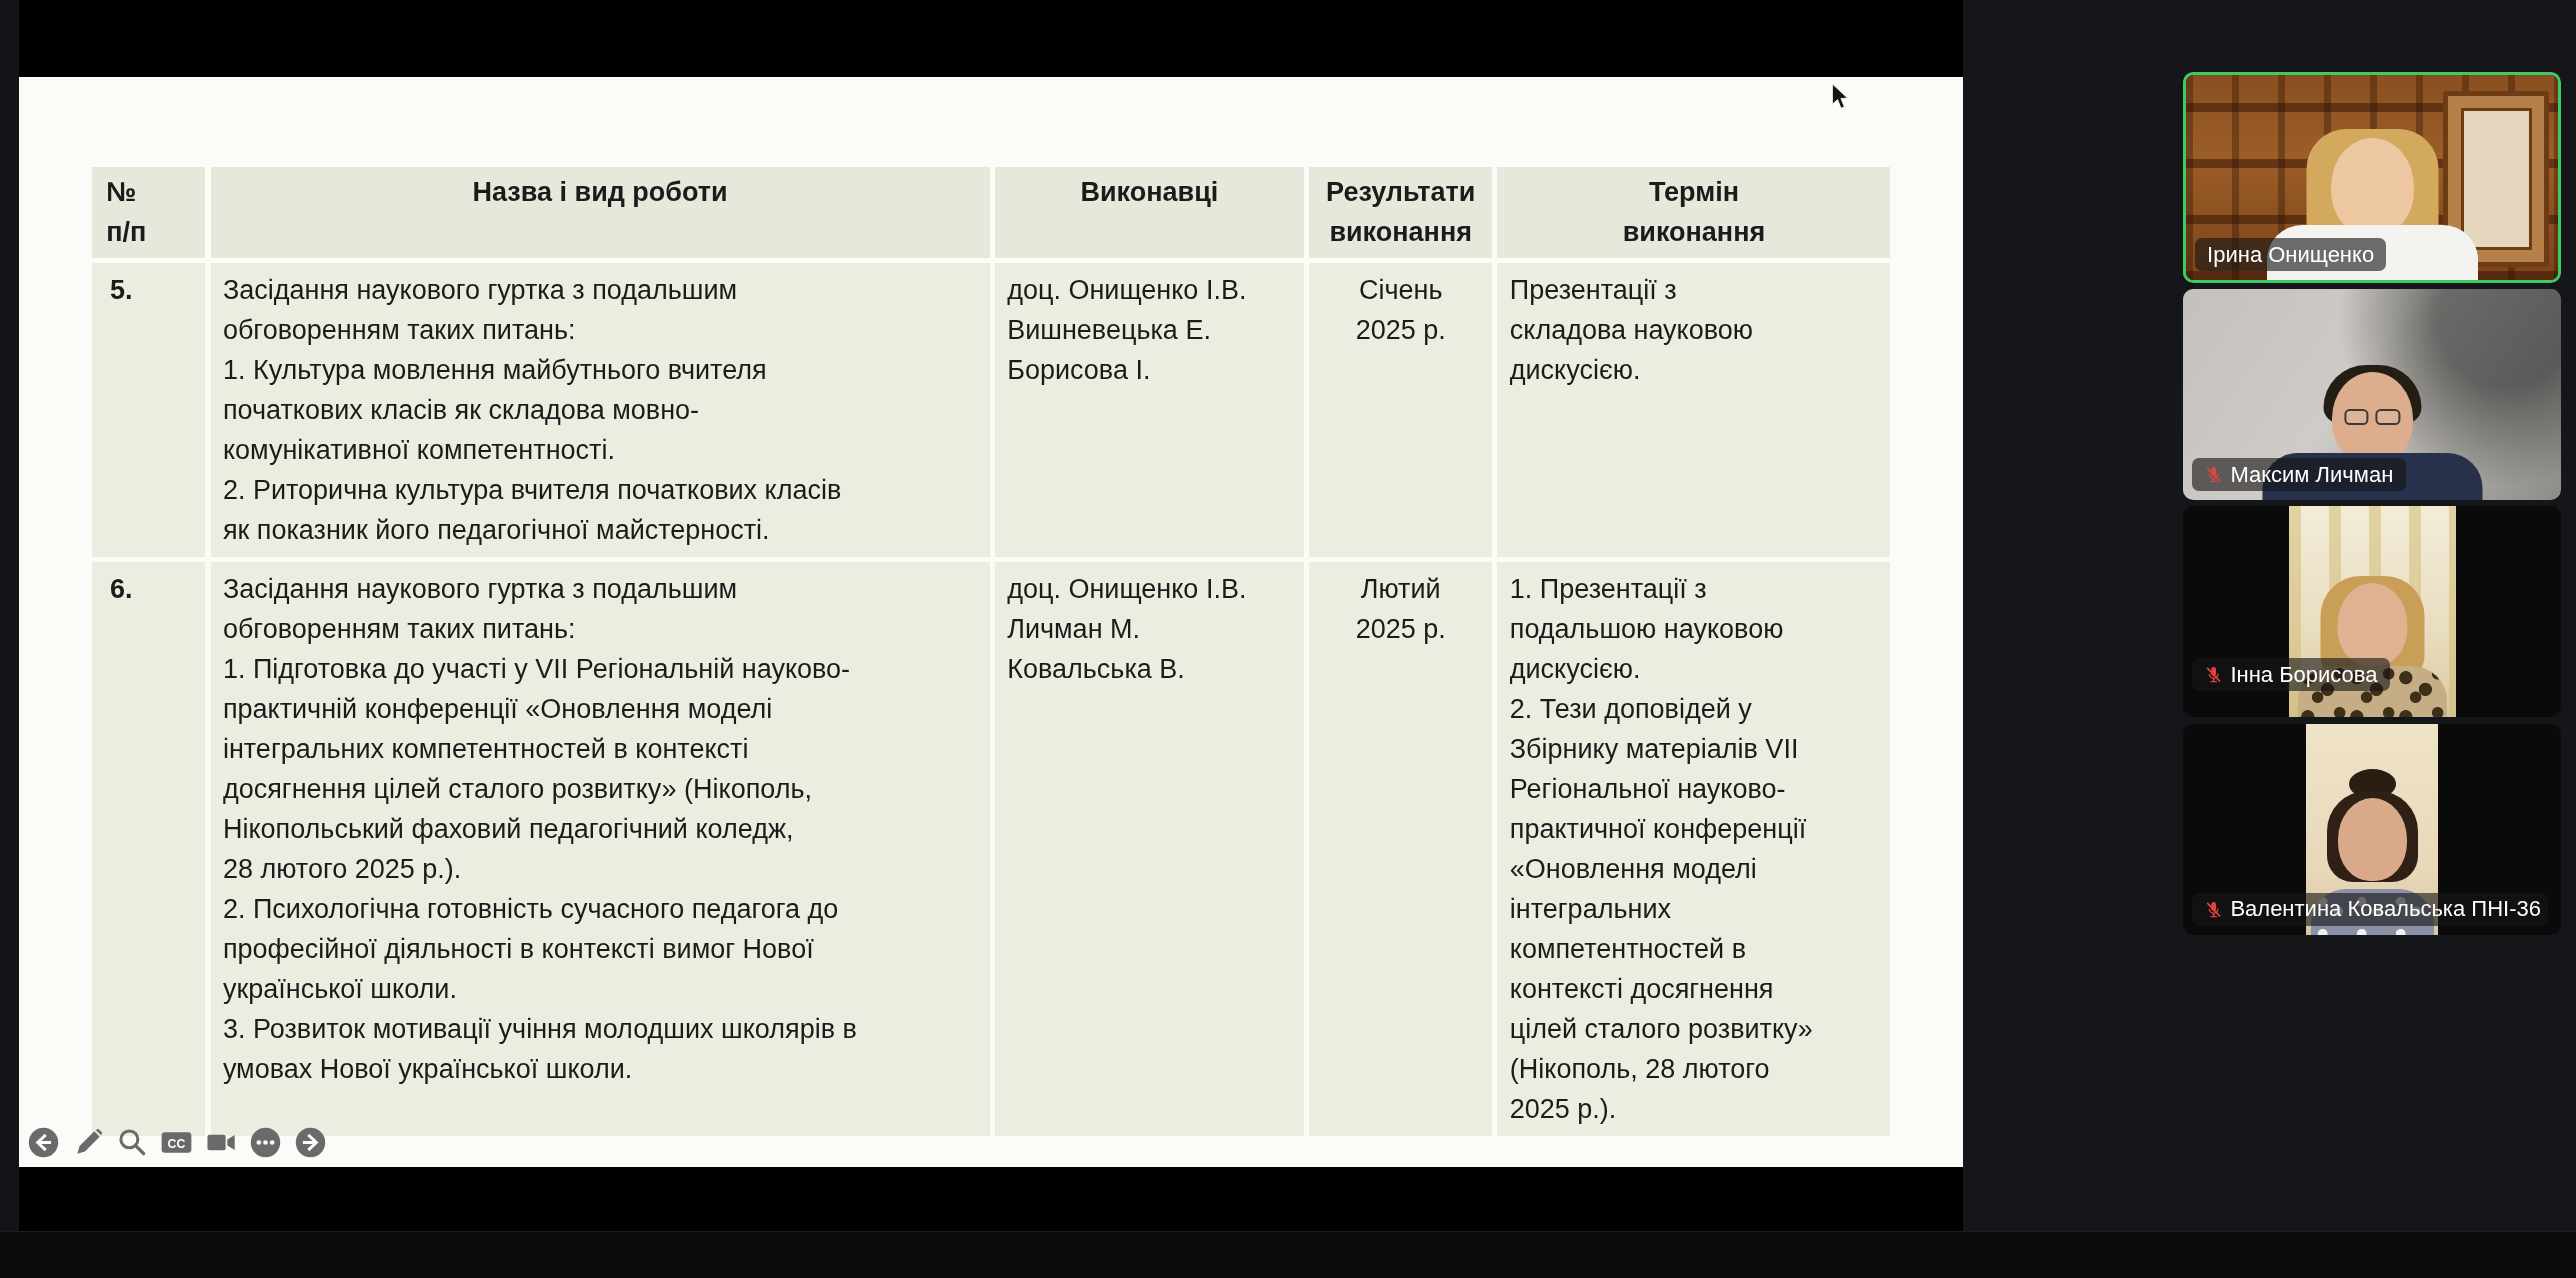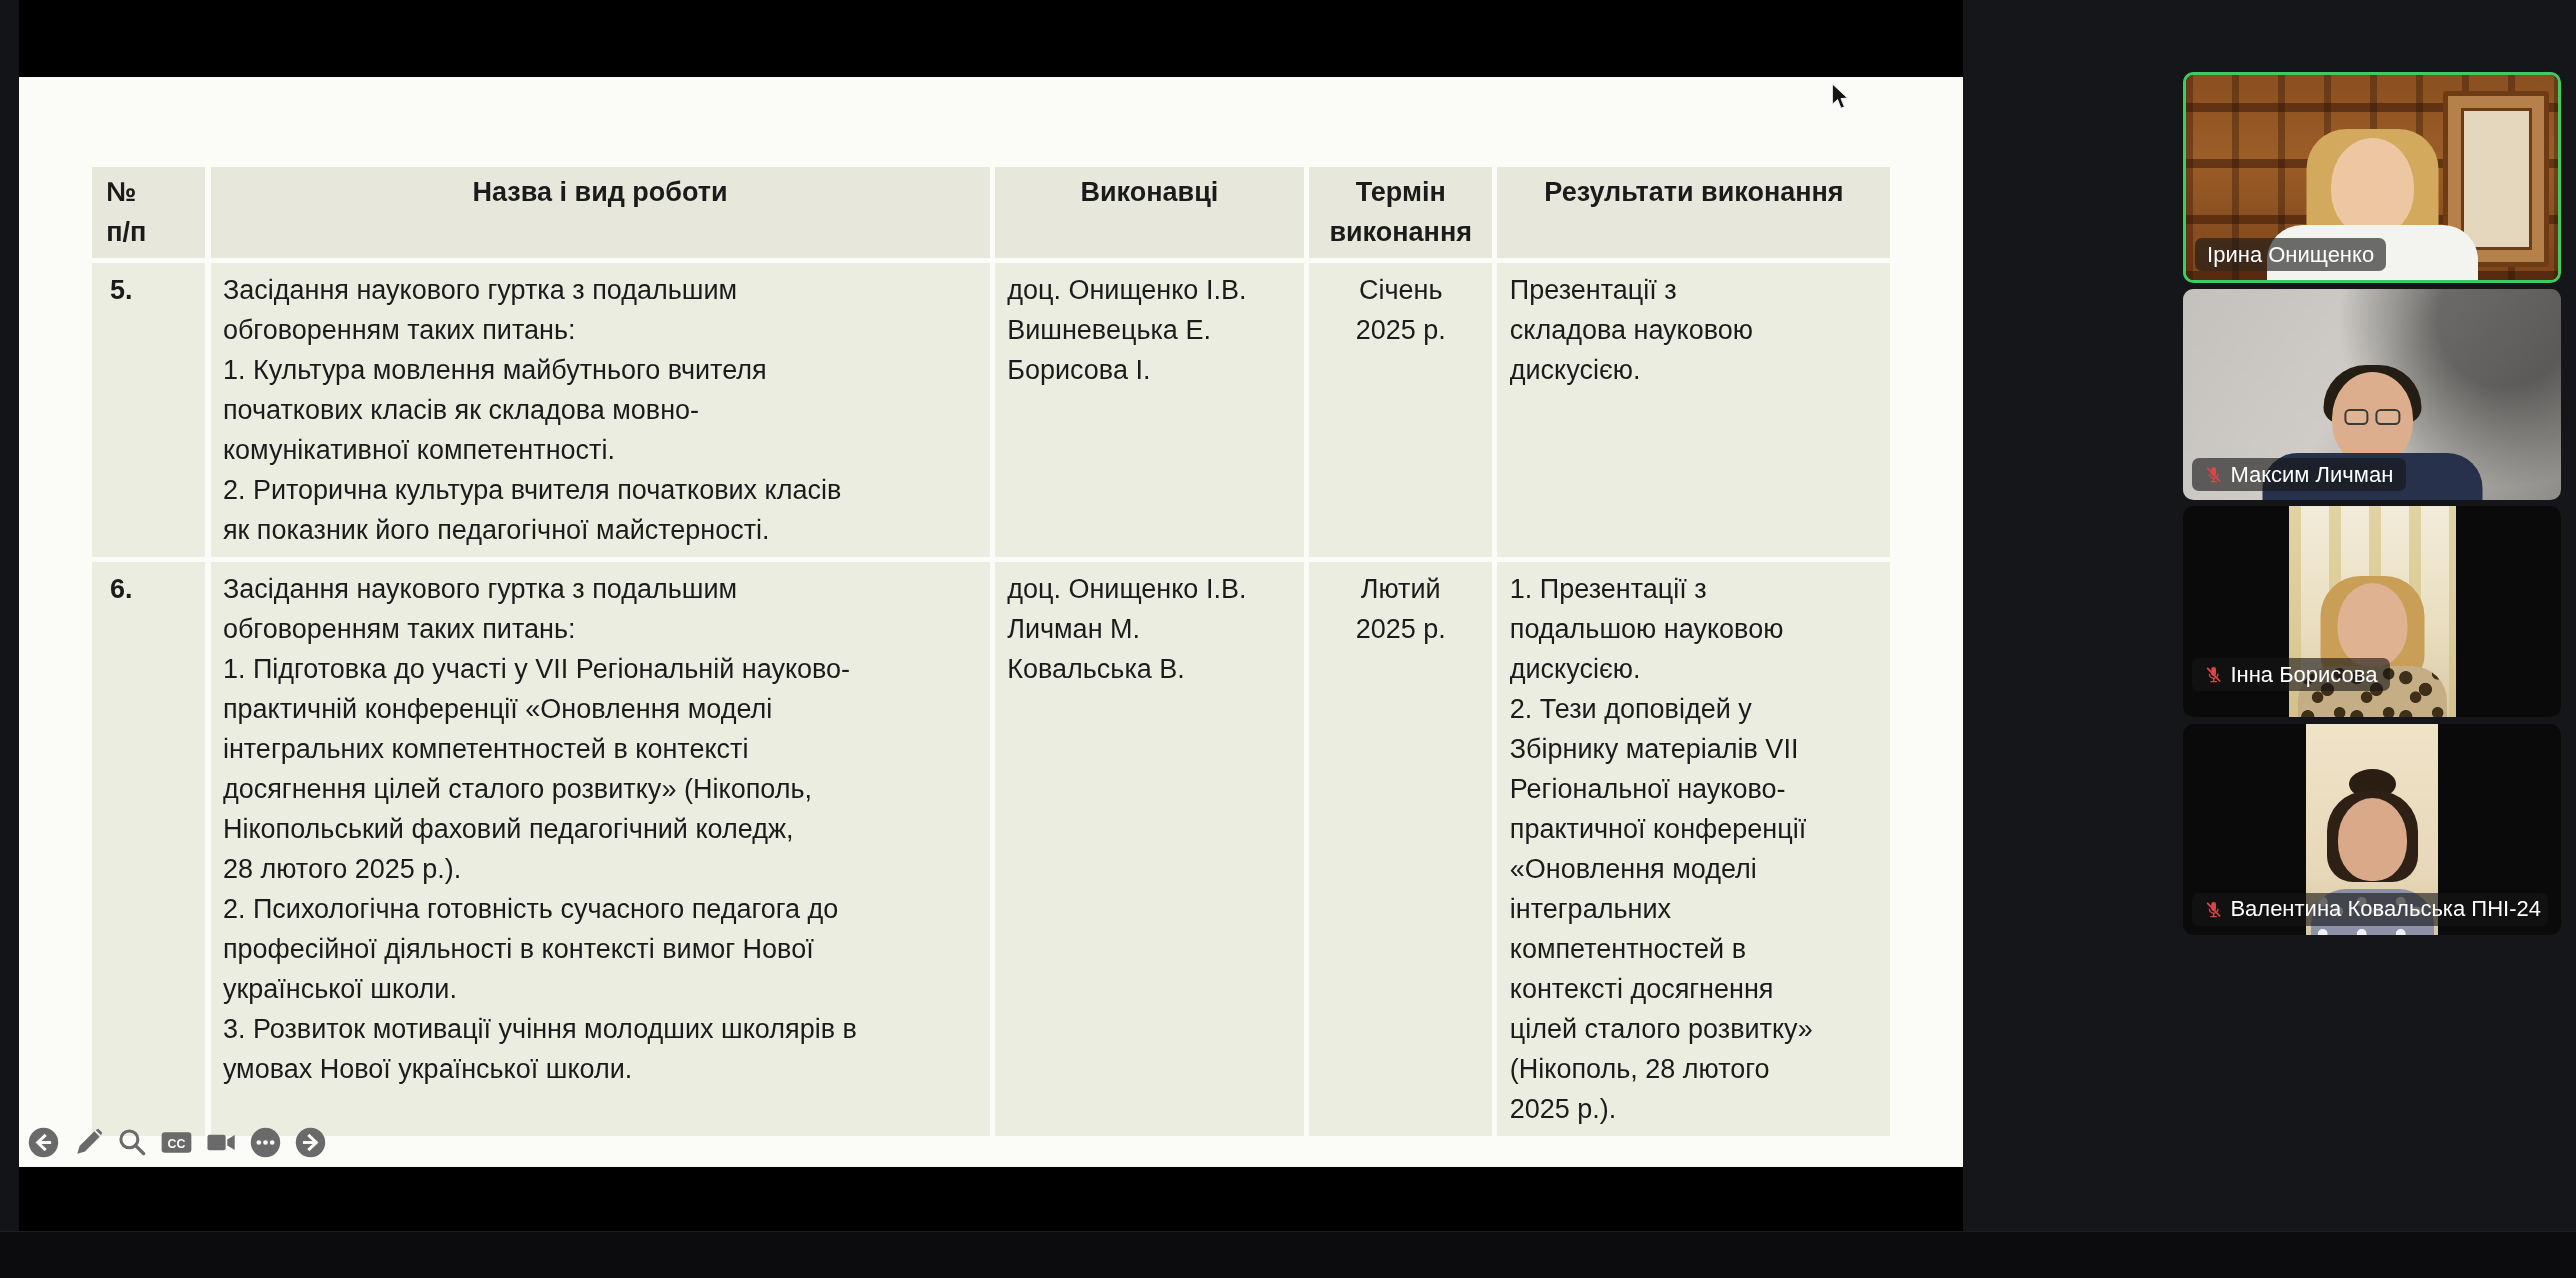--- a/index.html
+++ b/index.html
@@ -122,23 +122,23 @@
   <div class="share-area"></div>
   <div class="right-panel"></div>
   <div class="bottom-bar"></div>
 
   <div class="page">
     <div class="doc-table">
       <div class="cell head first">№
 п/п</div>
       <div class="cell head">Назва і вид роботи</div>
       <div class="cell head">Виконавці</div>
+      <div class="cell head">Результати виконання</div>
       <div class="cell head">Термін
 виконання</div>
-      <div class="cell head">Результати виконання</div>
 
       <div class="cell num">5.</div>
       <div class="cell">Засідання наукового гуртка з подальшим
 обговоренням таких питань:
 1. Культура мовлення майбутнього вчителя
 початкових класів як складова мовно-
 комунікативної компетентності.
 2. Риторична культура вчителя початкових класів
 як показник його педагогічної майстерності.</div>
       <div class="cell">доц. Онищенко І.В.
@@ -305,21 +305,21 @@
             <div class="torso"></div>
         </div>
         <div class="nameplate">
           <span class="micoff">
             <svg width="19.3" height="19.3" viewBox="0 0 24 24">
                 <path fill="#e04343" d="M12 2.5a3 3 0 0 1 3 3v5.5a3 3 0 0 1-6 0V5.5a3 3 0 0 1 3-3z"></path>
                 <path fill="#e04343" d="M5.8 11h1.7a4.5 4.5 0 0 0 9 0h1.7a6.2 6.2 0 0 1-5.2 6.1V20h3v1.6H8V20h3v-2.9A6.2 6.2 0 0 1 5.8 11z"></path>
                 <line x1="4" y1="3.5" x2="20" y2="20.5" stroke="#e04343" stroke-width="2.2"></line>
               </svg>
           </span>
-          <span>Валентина Ковальська ПНІ-24</span>
+          <span>Валентина Ковальська ПНІ-36</span>
         </div>
       </div>
 
     </div>
   </div>
 
   <div class="cursor">
     <svg width="21" height="26" viewBox="0 0 16 20">
       <path d="M1 0 L1 15.5 L5 12 L7.6 18.6 L10.2 17.5 L7.6 11.2 L12.6 10.8 Z" fill="#141414" stroke="#f5f5f5" stroke-width="0.7"></path>
     </svg>

